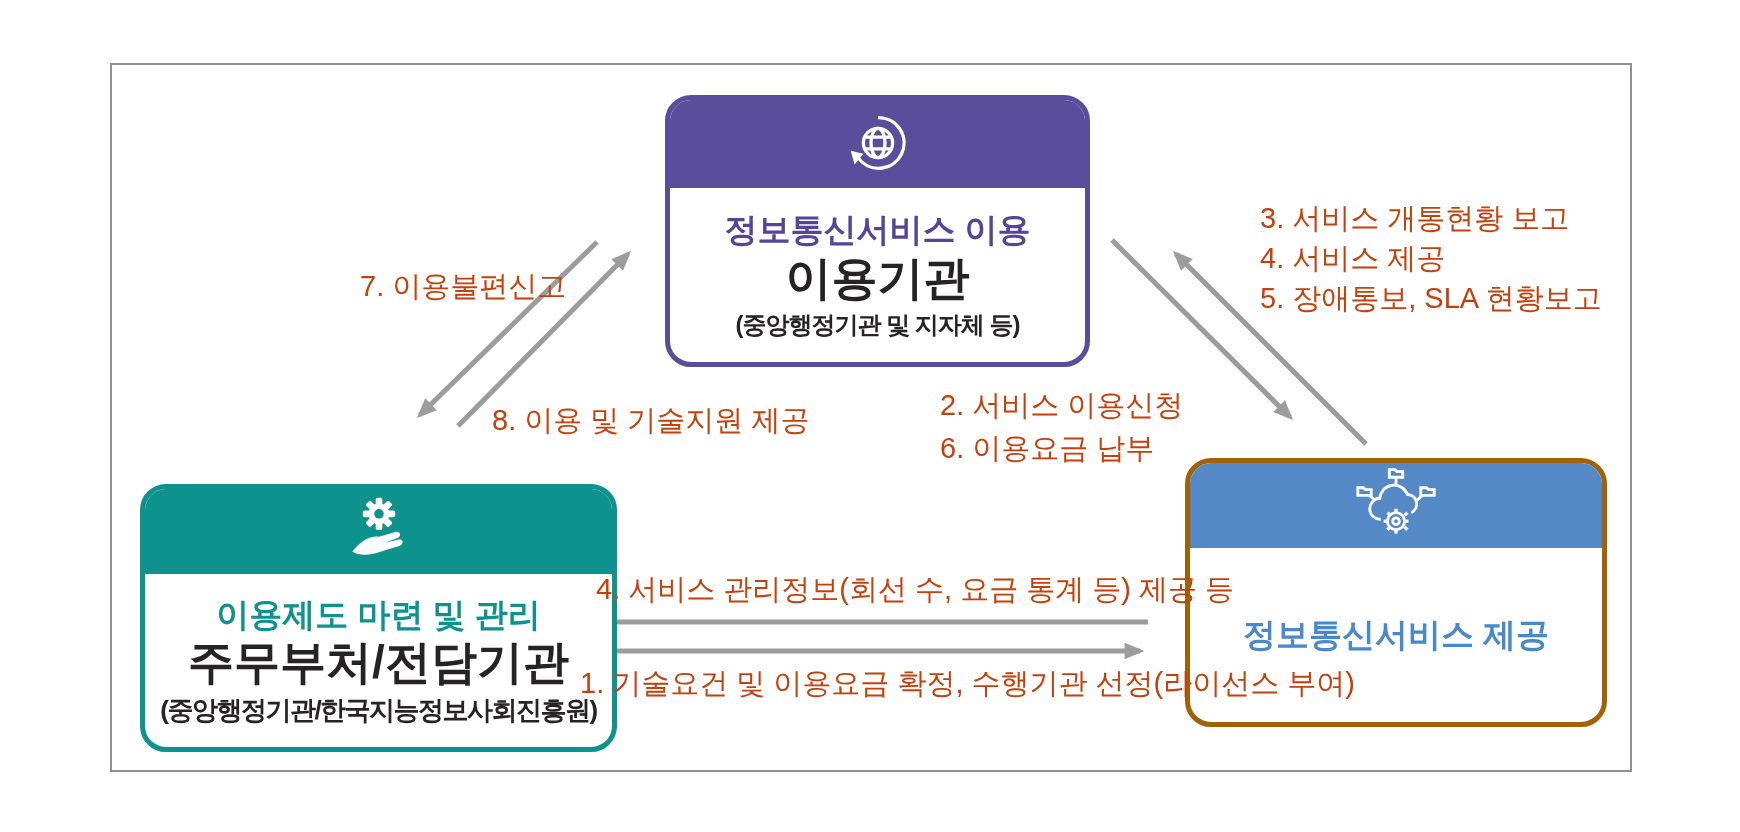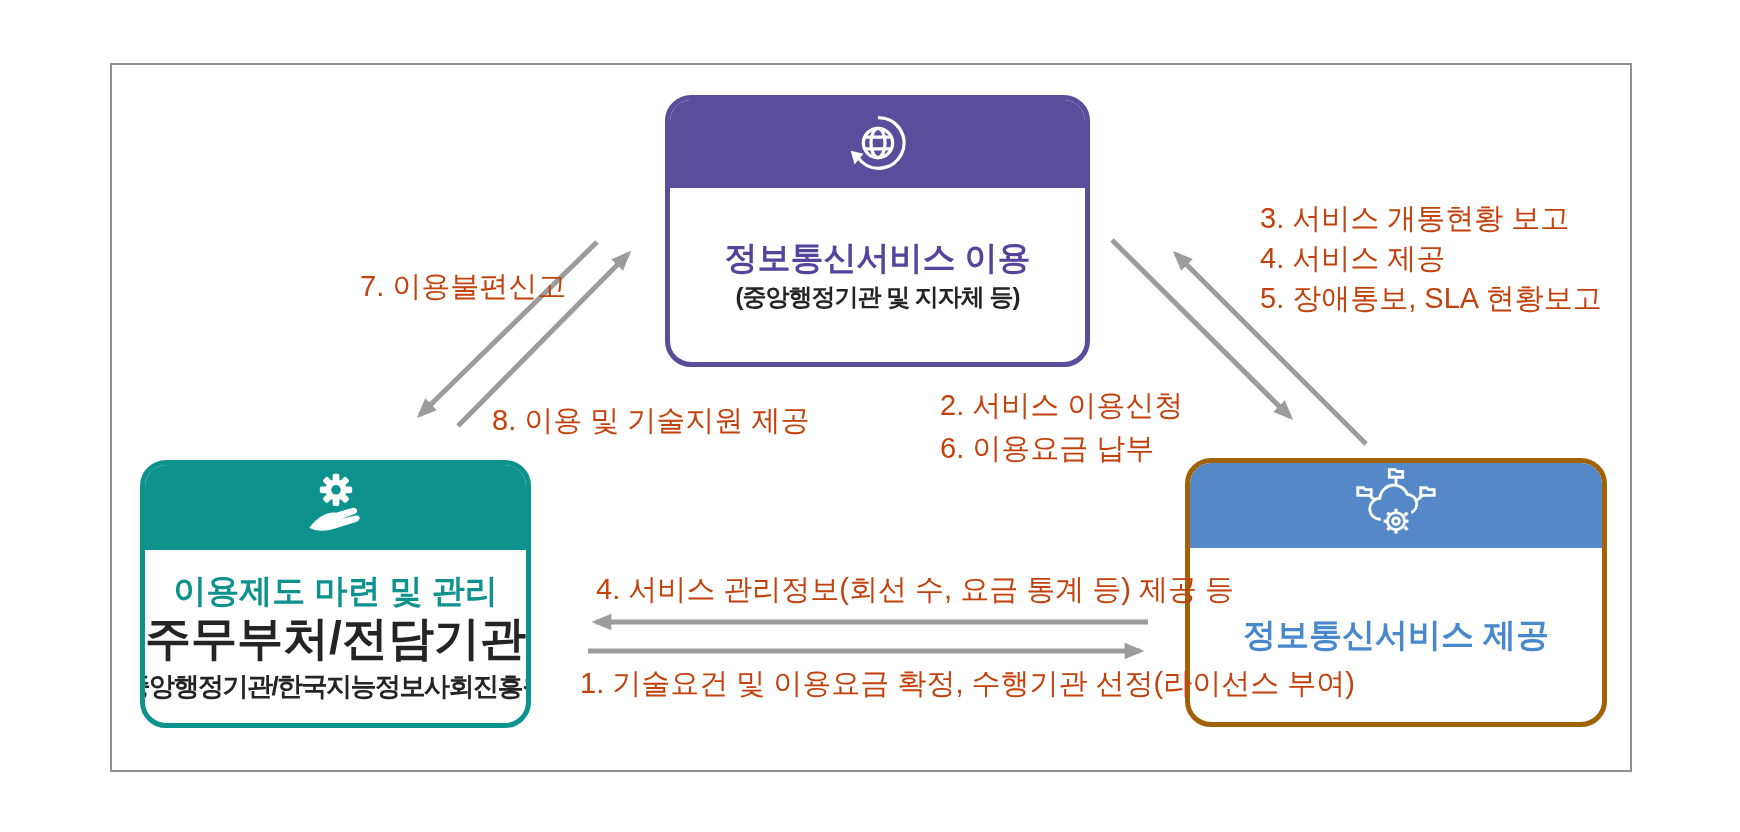--- a/index.html
+++ b/index.html
@@ -19,21 +19,21 @@
   .node-header{
     height:88px;display:flex;align-items:center;justify-content:center;
   }
   .node-body{
     display:flex;flex-direction:column;align-items:center;justify-content:center;
     text-align:center;white-space:nowrap;
   }
   .node.purple{left:665px;top:95px;width:425px;height:272px;border:5px solid #5a4d9b;}
   .node.purple .node-header{background:#5a4d9b;}
   .node.purple .node-title{color:#54449b;}
-  .node.teal{left:140px;top:460px;width:391px;height:268px;border:5px solid #0e928e;}
+  .node.teal{left:140px;top:484px;width:477px;height:268px;border:5px solid #0e928e;}
   .node.teal .node-header{height:85px;background:#0e928e;}
   .node.teal .node-title{color:#0f928e;}
   .node.blue{left:1185px;top:458px;width:422px;height:269px;border:5px solid #a16207;}
   .node.blue .node-header{height:85px;background:#5588c6;}
   .node.blue .node-title{color:#4888cc;}
   .node-body{height:calc(100% - 88px);}
   .node.teal .node-body,.node.blue .node-body{height:calc(100% - 85px);}
   .node-title{font-size:33px;font-weight:bold;line-height:1.2;}
   .node-name{font-size:46px;font-weight:bold;color:#262324;line-height:1.15;margin-top:2px;}
   .node-sub{font-size:24px;font-weight:bold;color:#262324;line-height:1.2;margin-top:6px;letter-spacing:-1px;}
@@ -75,20 +75,21 @@
             <line x1="26" y1="35" x2="54" y2="35"></line>
             <line x1="26" y1="47" x2="54" y2="47"></line>
             <path d="M40 15 A 26 26 0 1 1 19.5 56"></path>
           </g>
           <path d="M25 52 L16 63 L12 49 Z" fill="#ffffff"></path>
         </svg>
       </span>
     </div>
     <div class="node-body">
       <div class="node-title">정보통신서비스 이용</div>
+      <div class="node-name">이용기관</div>
       <div class="node-sub">(중앙행정기관 및 지자체 등)</div>
     </div>
   </div>
 
   <div class="node teal">
     <div class="node-header">
       <span>
         <svg width="76" height="76" viewBox="0 0 80 80">
           <g fill="#ffffff">
             <rect x="36.5" y="6" width="7" height="34" rx="2"></rect>

